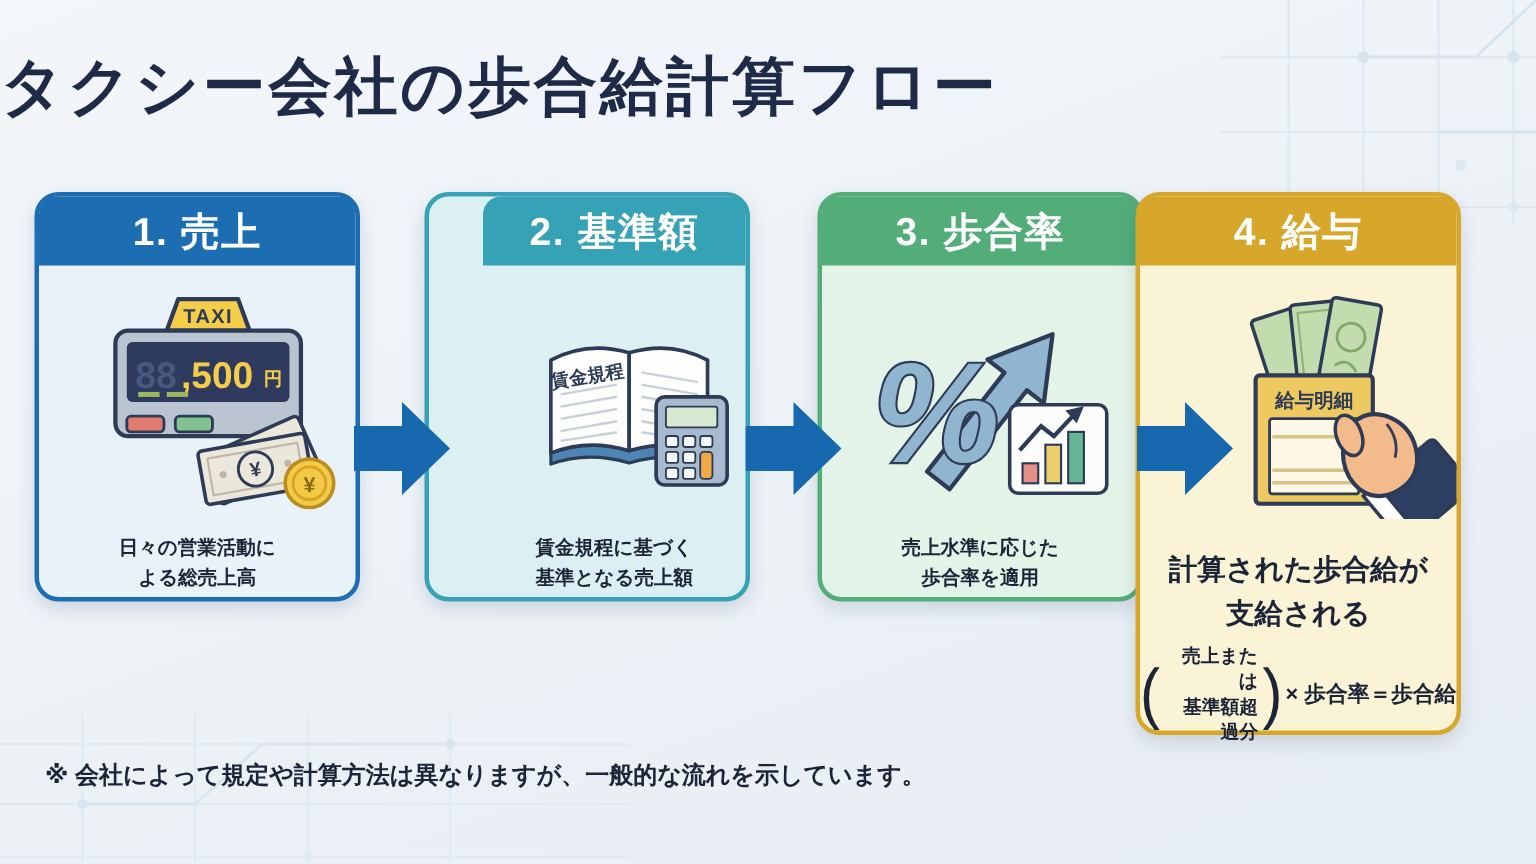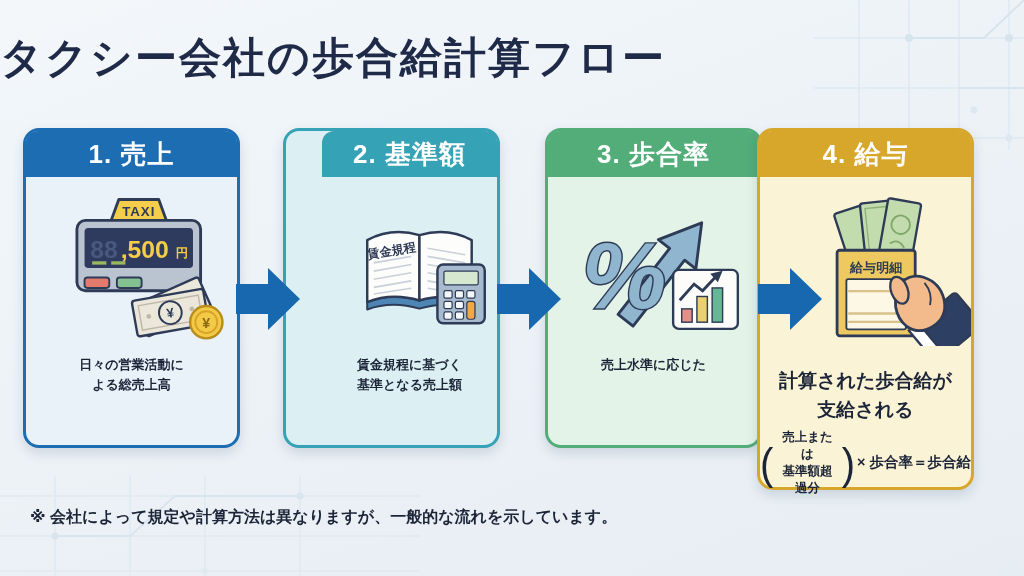--- a/index.html
+++ b/index.html
@@ -11,21 +11,21 @@
   }
   .page{position:absolute;inset:0;}
   .bg-grid{position:absolute;opacity:.75;pointer-events:none;}
   .bg-grid.tr{top:0;right:0;}
   .bg-grid.bl{bottom:0;left:0;}
   .title{
     position:absolute;top:30px;left:0;right:0;text-align:left;
     font-size:42px;font-weight:800;color:#1e2a47;letter-spacing:2px;margin:0;
   }
   .card{
-    position:absolute;top:128px;width:217px;height:320px;box-sizing:border-box;
+    position:absolute;top:128px;width:217px;height:273px;box-sizing:border-box;
     border:3px solid var(--accent,#1d6db3);border-radius:16px;
     background:var(--body,#e9f1f9);
     box-shadow:0 5px 12px rgba(25,55,95,.15);
     z-index:1;
   }
   .card.tall{height:362px;}
   .card-header{
     height:46px;background:var(--accent,#1d6db3);
     border-radius:12px 12px 0 0;
     display:flex;align-items:center;justify-content:center;
@@ -35,21 +35,21 @@
   .desc{
     text-align:center;font-size:13px;font-weight:700;color:#1c2538;
     line-height:1.5;margin-top:4px;
   }
   .card.tall .desc{font-size:19px;margin-top:16px;}
   .formula{
     display:flex;align-items:center;justify-content:center;
     margin-top:5px;color:#1c2538;font-weight:700;
   }
   .formula .paren{font-size:40px;font-weight:400;line-height:.9;transform:scaleY(1.12);}
-  .formula .stack{display:flex;flex-direction:column;font-size:12.5px;line-height:1.35;text-align:center;margin:0 3px;}
+  .formula .stack{display:flex;flex-direction:column;font-size:12.5px;line-height:1.35;text-align:right;margin:0 3px;}
   .formula .rest{font-size:14.5px;margin-left:2px;white-space:nowrap;}
   .flow-arrow{position:absolute;top:268px;width:64px;height:62px;z-index:5;}
   .flow-arrow.a1{left:236px;}
   .flow-arrow.a2{left:497px;}
   .flow-arrow.a3{left:758px;}
   .footnote{
     position:absolute;left:30px;top:507px;
     font-size:16px;font-weight:700;color:#1c2538;
   }
   svg text{font-family:"Liberation Sans","DejaVu Sans",sans-serif;}
@@ -173,20 +173,21 @@
           <rect x="109" y="123" width="11" height="14" fill="#e59086" stroke="#2e3b57" stroke-width="1.5"></rect>
           <rect x="125" y="110" width="11" height="27" fill="#ecd06e" stroke="#2e3b57" stroke-width="1.5"></rect>
           <rect x="141" y="101" width="11" height="36" fill="#66b795" stroke="#2e3b57" stroke-width="1.5"></rect>
           <polyline points="107,114 122,97 131,104 146,88" fill="none" stroke="#2e3b57" stroke-width="3"></polyline>
           <polygon points="152,83 139,86 147,95" fill="#2e3b57"></polygon>
         </g>
       </svg>
     </div>
     <div class="desc">
       <span>売上水準に応じた</span><br>
+      <span>歩合率を適用</span>
     </div>
   </div>
 
   <div class="card tall" style="left: 757px; --accent: #d7a72b; --body: #fbf3d5;">
     <div class="card-header">
       <span>4. 給与</span>
     </div>
     <div class="icon-zone">
       <svg width="186" height="158" viewBox="0 0 200 160">
         <g>

